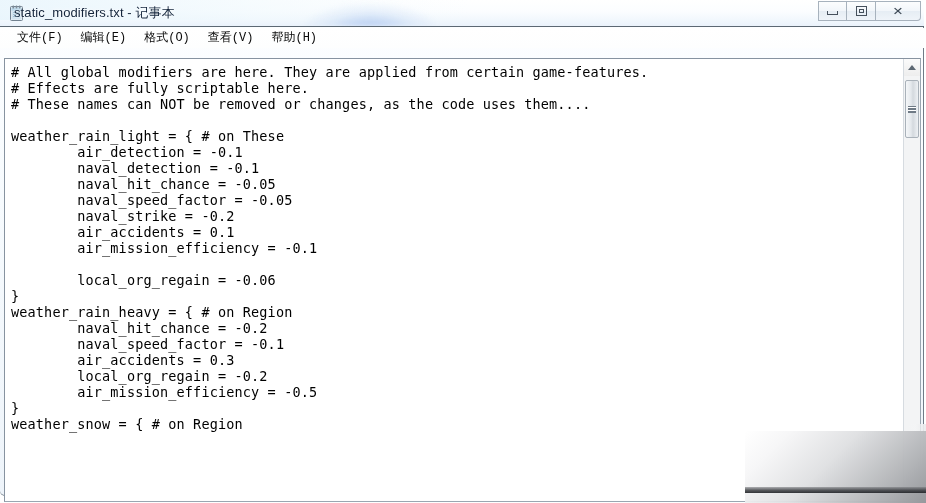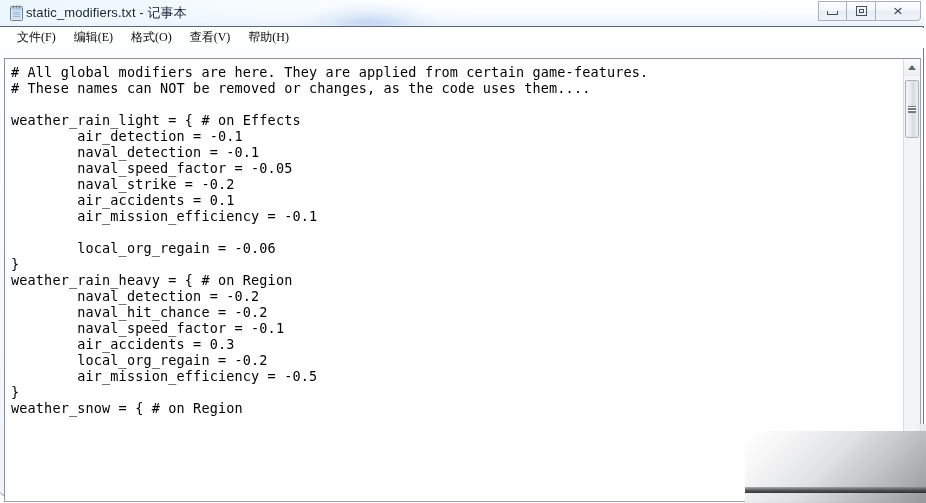--- a/index.html
+++ b/index.html
@@ -66,21 +66,21 @@
   .app-icon {
     position: absolute;
     left: 8px;
     top: 5px;
     width: 17px;
     height: 17px;
   }
 
   .title-text {
     position: absolute;
-    left: 26px;
+    left: 14px;
     top: 4px;
     font-size: 13px;
     color: #13243b;
     letter-spacing: 0.1px;
     white-space: nowrap;
     text-shadow: 0 0 3px rgba(255,255,255,0.95), 0 0 6px rgba(255,255,255,0.8);
   }
 
   
   .winbtns {
@@ -150,21 +150,21 @@
     display: flex;
     align-items: center;
     padding-left: 8px;
     box-sizing: border-box;
   }
   .menuitem {
     font-size: 12px;
     color: #0a0a0a;
     padding: 1px 9px 2px 9px;
     white-space: nowrap;
-    font-family: Liberation Serif, serif;
+    font-family: Liberation Mono, monospace;
   }
 
   
   .editor-outer {
     position: absolute;
     left: 4px;
     top: 58px;
     width: 917px;
     height: 444px;
     box-sizing: border-box;
@@ -325,34 +325,35 @@
       <div class="menuitem">编辑(E)</div>
       <div class="menuitem">格式(O)</div>
       <div class="menuitem">查看(V)</div>
       <div class="menuitem">帮助(H)</div>
     </div>
 
     <div class="editor-outer">
 
       <div class="textarea" id="text-area">
           <div class="code-line"># All global modifiers are here. They are applied from certain game-features.</div>
+          <div class="code-line"># Effects are fully scriptable here.</div>
           <div class="code-line"># These names can NOT be removed or changes, as the code uses them....</div>
           <div class="code-line">&nbsp;</div>
-          <div class="code-line">weather_rain_light = { # on Effects</div>
+          <div class="code-line">weather_rain_light = { # on These</div>
           <div class="code-line">        air_detection = -0.1</div>
           <div class="code-line">        naval_detection = -0.1</div>
+          <div class="code-line">        naval_hit_chance = -0.05</div>
           <div class="code-line">        naval_speed_factor = -0.05</div>
           <div class="code-line">        naval_strike = -0.2</div>
           <div class="code-line">        air_accidents = 0.1</div>
           <div class="code-line">        air_mission_efficiency = -0.1</div>
           <div class="code-line">&nbsp;</div>
           <div class="code-line">        local_org_regain = -0.06</div>
           <div class="code-line">}</div>
           <div class="code-line">weather_rain_heavy = { # on Region</div>
-          <div class="code-line">        naval_detection = -0.2</div>
           <div class="code-line">        naval_hit_chance = -0.2</div>
           <div class="code-line">        naval_speed_factor = -0.1</div>
           <div class="code-line">        air_accidents = 0.3</div>
           <div class="code-line">        local_org_regain = -0.2</div>
           <div class="code-line">        air_mission_efficiency = -0.5</div>
           <div class="code-line">}</div>
           <div class="code-line">weather_snow = { # on Region</div>
         </div>
 
       <div class="scrollbar">

